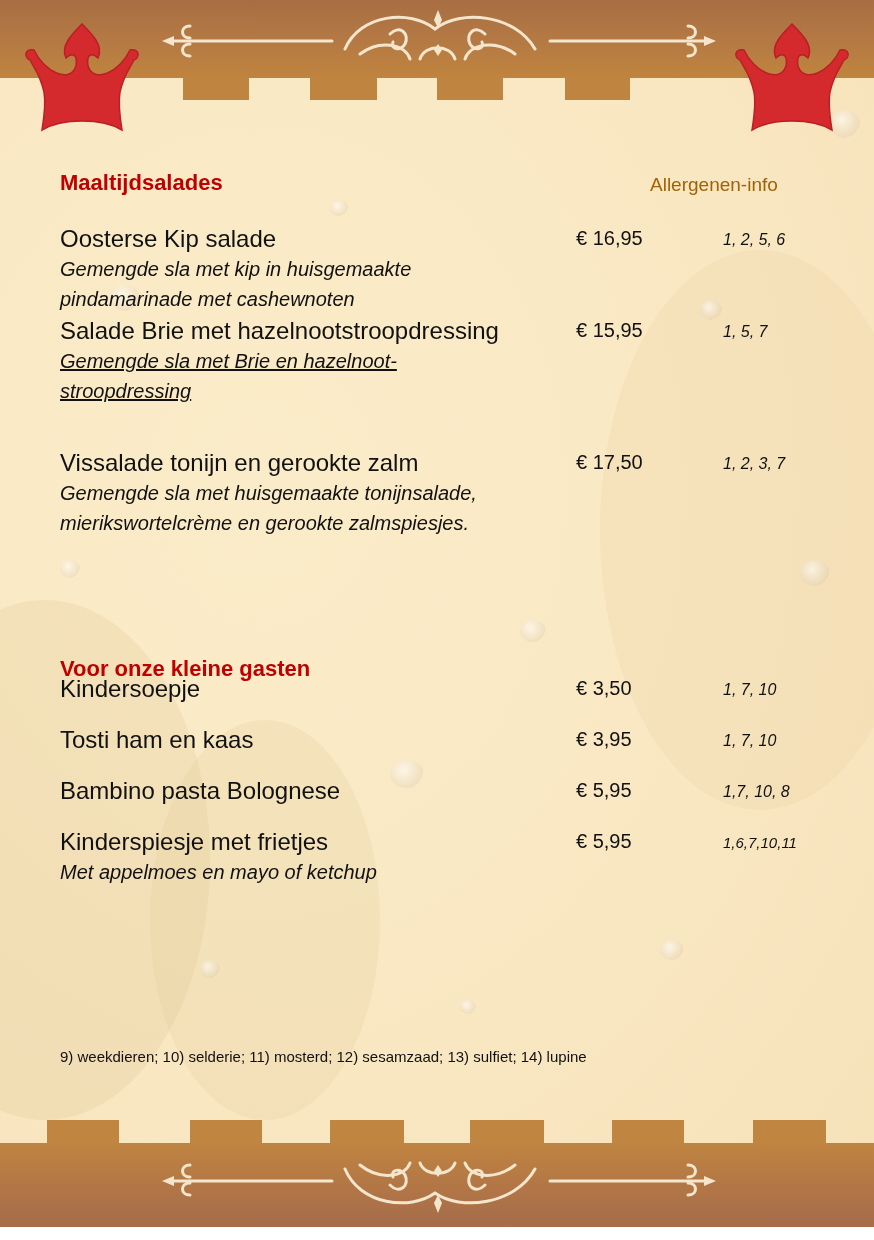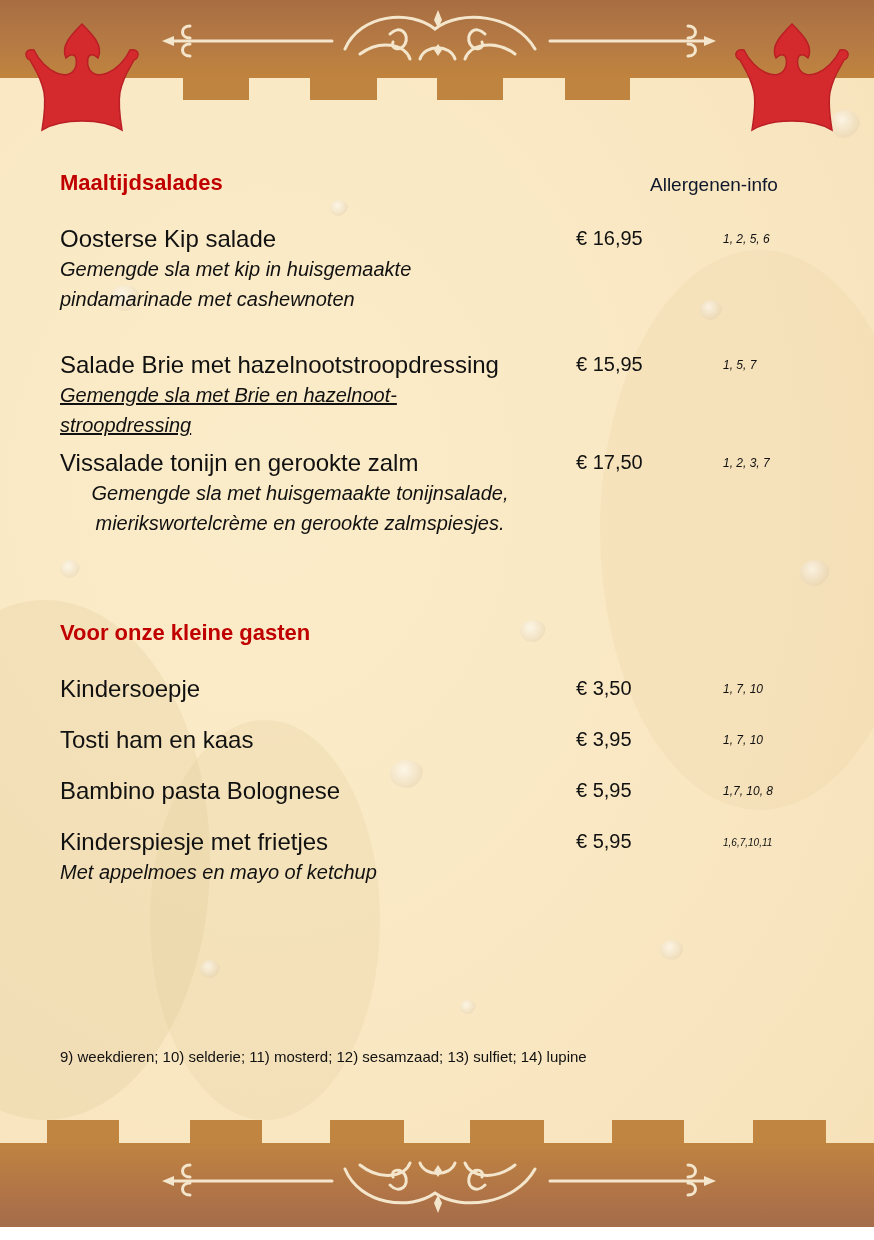--- a/index.html
+++ b/index.html
@@ -40,32 +40,32 @@
   .ornament { position: absolute; }
   .crown { position: absolute; }
 
   .content { position: absolute; left: 0; top: 0; width: 874px; height: 1122px; }
   .section-title {
     position: absolute; left: 60px;
     color: #c00000; font-weight: bold; font-size: 22px;
   }
   .allergen-header {
     position: absolute; left: 650px; top: 174px;
-    font-size: 19px; color: #0f172a;
+    font-size: 19px; color: #a16207;
   }
   .item { position: absolute; left: 60px; width: 800px; }
   .item-name { font-size: 24px; color: #111; line-height: 31px; white-space: nowrap; }
   .item-desc { font-size: 20px; font-style: italic; color: #111; line-height: 30px; }
   .item-price {
     position: absolute; left: 516px; top: 0; font-size: 20px; color: #111; line-height: 31px; white-space: nowrap;
   }
   .item-allergens {
-    position: absolute; left: 663px; top: 0; font-size: 12px; font-style: italic; color: #111; line-height: 33px; white-space: nowrap;
-  }
-  .item-allergens.small { font-size: 10px; }
+    position: absolute; left: 663px; top: 0; font-size: 16px; font-style: italic; color: #111; line-height: 33px; white-space: nowrap;
+  }
+  .item-allergens.small { font-size: 15px; }
   .legend {
     position: absolute; left: 60px; top: 1045px; width: 760px;
     font-size: 15px; color: #111; line-height: 23px;
   }
 </style>
 </head>
 <body>
 
 <div class="page">
 
@@ -152,35 +152,35 @@
   <div class="section-title" style="top:170px;">Maaltijdsalades</div>
   <div class="allergen-header">Allergenen-info</div>
 
   <div class="item" style="top:223px;">
     <div class="item-name">Oosterse Kip salade</div>
     <div class="item-desc" style="width:420px;">Gemengde sla met kip in huisgemaakte pindamarinade met cashewnoten</div>
     <div class="item-price">€ 16,95</div>
     <div class="item-allergens">1, 2, 5, 6</div>
   </div>
 
-  <div class="item" style="top:349px;">
+  <div class="item" style="top:315px;">
     <div class="item-name">Salade Brie met hazelnootstroopdressing</div>
     <div class="item-desc" style="width:400px;text-decoration:underline;">Gemengde sla met Brie en hazelnoot-stroopdressing</div>
     <div class="item-price">€ 15,95</div>
     <div class="item-allergens">1, 5, 7</div>
   </div>
 
   <div class="item" style="top:447px;">
     <div class="item-name">Vissalade tonijn en gerookte zalm</div>
-    <div class="item-desc" style="width:480px;text-align:center;">Gemengde sla met huisgemaakte tonijnsalade, mierikswortelcrème en gerookte zalmspiesjes.</div>
+    <div class="item-desc" style="width:480px;">Gemengde sla met huisgemaakte tonijnsalade, mierikswortelcrème en gerookte zalmspiesjes.</div>
     <div class="item-price">€ 17,50</div>
     <div class="item-allergens">1, 2, 3, 7</div>
   </div>
 
-  <div class="section-title" style="top:620px;">Voor onze kleine gasten</div>
+  <div class="section-title" style="top:656px;">Voor onze kleine gasten</div>
 
   <div class="item" style="top:673px;">
     <div class="item-name">Kindersoepje</div>
     <div class="item-price">€ 3,50</div>
     <div class="item-allergens">1, 7, 10</div>
   </div>
 
   <div class="item" style="top:724px;">
     <div class="item-name">Tosti ham en kaas</div>
     <div class="item-price">€ 3,95</div>

